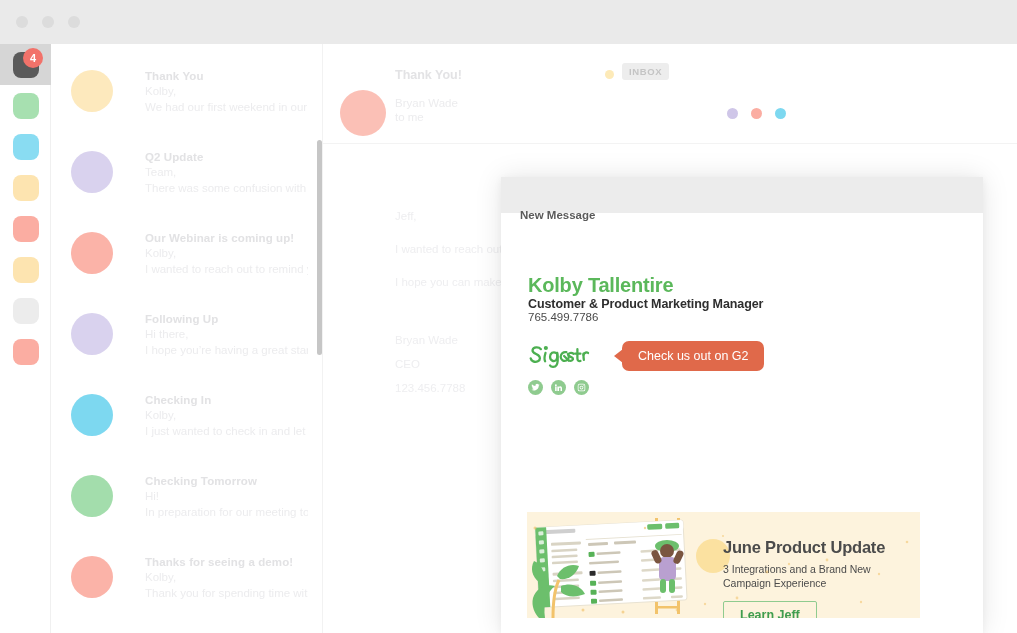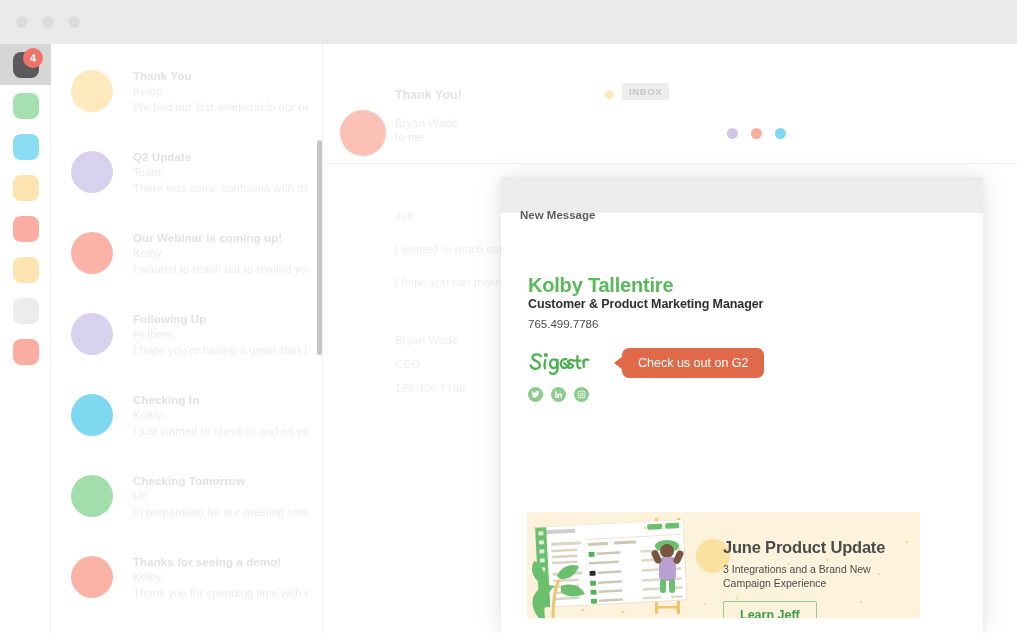--- a/index.html
+++ b/index.html
@@ -40,21 +40,21 @@
   }
 
   
   #email-list {
     position:absolute; left:51px; top:44px; width:272px; height:589px;
     background:#fff; border-right:1px solid #f2f2f2;
     overflow:hidden;
   }
   .email-row {
     position:relative; height:81px; padding:12px 14px 0 20px;
-    display:flex; gap:20px;
+    display:flex; gap:32px;
   }
   .avatar { width:42px; height:42px; border-radius:50%; flex:none; margin-top:14px;}
   .email-text { padding-top:12px; overflow:hidden; white-space:nowrap; }
   .email-subject {
     font-size:11.5px; font-weight:bold; color:#e2e2e4;
     letter-spacing:.1px; line-height:16px;
   }
   .email-line {
     font-size:11.5px; color:#ececee; line-height:15.5px;
   }
@@ -62,21 +62,21 @@
     position:absolute; left:266px; top:96px; width:5px; height:215px;
     background:#c6c6c6; border-radius:3px;
   }
 
   
   #reading-pane {
     position:absolute; left:323px; top:44px; width:694px; height:589px;
     background:#fff; overflow:hidden;
   }
   #thread-header {
-    position:relative; height:100px; border-bottom:1px solid #f3f3f3;margin-top:20px;
+    position:relative; height:100px; border-bottom:1px solid #f3f3f3;
   }
   #thread-avatar {
     position:absolute; left:17px; top:46px;
     width:46px; height:46px; border-radius:50%; background:#fbc0b6;
   }
   #thread-subject {
     position:absolute; left:72px; top:24px;
     font-size:12.5px; font-weight:bold; color:#e3e3e5;
   }
   #thread-sender {
@@ -127,21 +127,21 @@
   
   #signature { padding:60px 8px 0 27px; }
   #sig-name {
     font-size:20px; font-weight:bold; color:#5bb85b; letter-spacing:-.2px;
     line-height:24px;
   }
   #sig-role {
     font-size:12.5px; font-weight:bold; color:#2e2e2e;
     margin-top:0; letter-spacing:-.1px;
   }
-  #sig-phone { font-size:11.5px; color:#4a4a4a; margin-top:7px; }
+  #sig-phone { font-size:11.5px; color:#4a4a4a; }
 
   #sig-logo-row {
     margin-top:18px; display:flex; align-items:center; gap:0;
     position:relative;
   }
   #sigstr-logo { width:76px; height:30px; flex:none; }
   #g2-callout {
     position:relative; margin-left:18px;
     background:#e0694a; color:#fff;
     font-size:12.5px; border-radius:7px;

